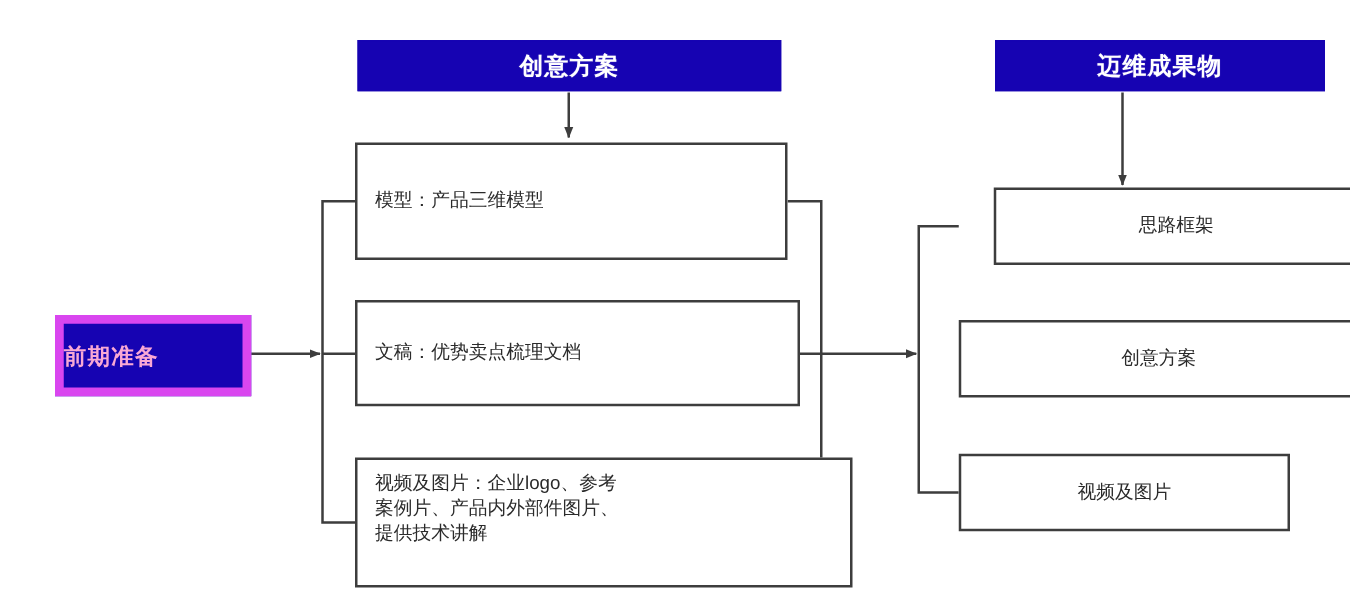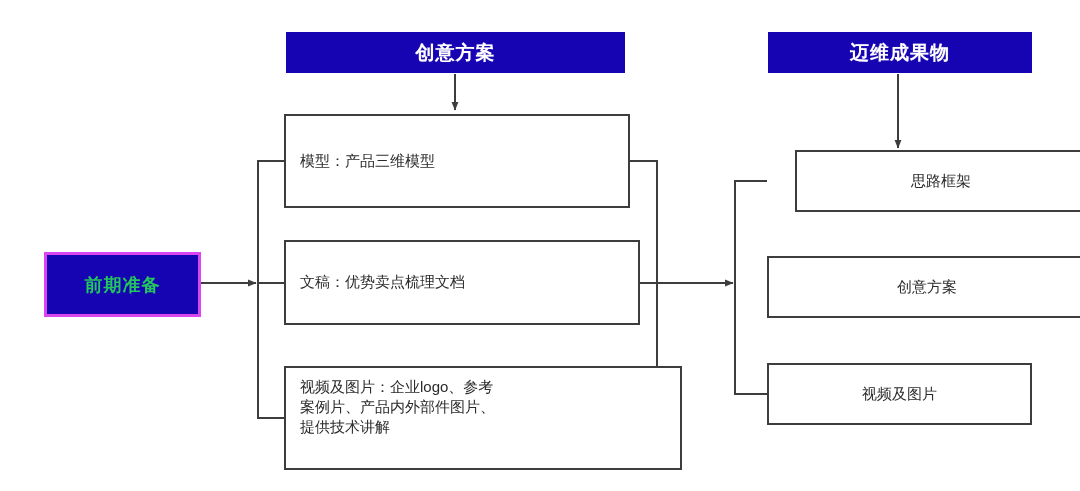--- a/index.html
+++ b/index.html
@@ -36,23 +36,23 @@
     border: 1px solid #1603B2;
     color: #ffffff;
     justify-content: center;
     font-weight: bold;
     font-size: 19px;
     letter-spacing: 1px;
     text-shadow: 0 0 1px rgba(255,255,255,0.35);
   }
   .stage-node {
     background: #1603B2;
-    border: 3px solid #d946ef;
-    color: #22c55e;
-    justify-content: center;
+    border: 7px solid #d946ef;
+    color: #f9a8d4;
+    justify-content: flex-start;
     font-weight: bold;
     font-size: 18px;
     letter-spacing: 1px;
   }
   .box-node {
     background: #ffffff;
     border: 2px solid #3d3d3d;
     color: #2b2b2b;
     font-size: 15px;
     line-height: 1.32;
@@ -114,21 +114,21 @@
 
     <g fill="none" stroke="#3d3d3d" stroke-width="2">
       <path d="M767,181 L735,181 L735,394 L767,394"></path>
     </g>
   </svg>
 
   <div class="node header-node" style="left:286px; top:32px; width:339px; height:41px;">
     <span class="txt">创意方案</span>
   </div>
 
-  <div class="node header-node" style="left:768px; top:32px; width:264px; height:41px;text-align:center;">
+  <div class="node header-node" style="left:796px; top:32px; width:264px; height:41px;text-align:center;">
     <span class="txt">迈维成果物</span>
   </div>
 
   <div class="node stage-node" style="left:44px; top:252px; width:157px; height:65px;">
     <span class="txt">前期准备</span>
   </div>
 
   <div class="node box-node box-left" style="left:284px; top:114px; width:346px; height:94px;">
     <span class="txt">模型：产品三维模型</span>
   </div>

